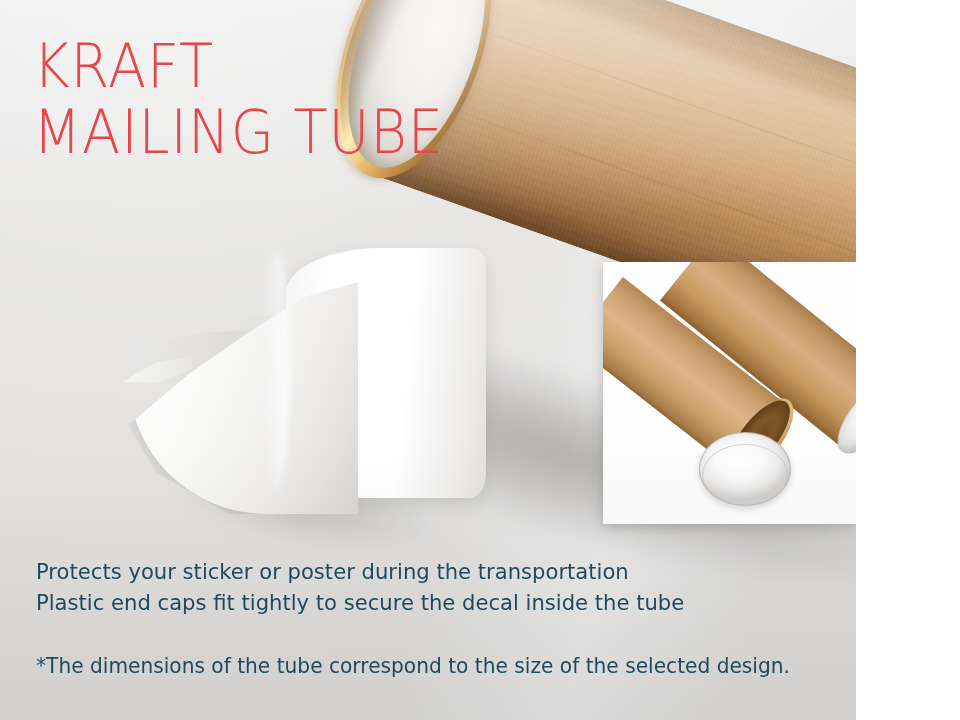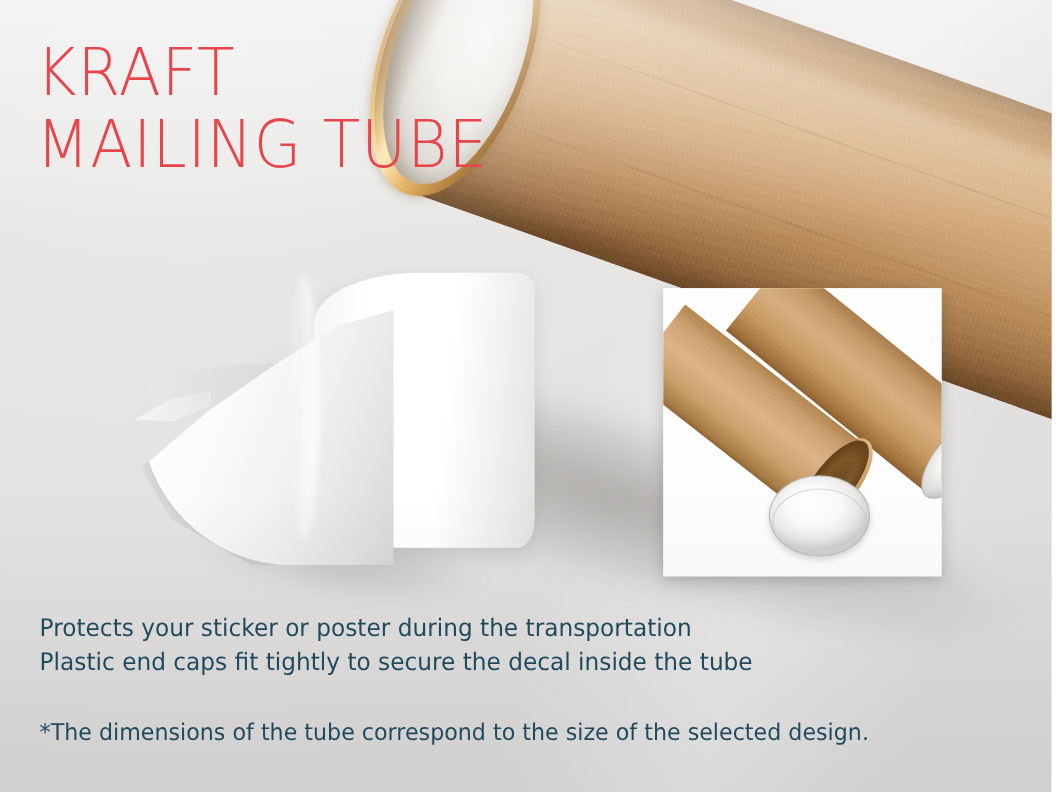--- a/index.html
+++ b/index.html
@@ -7,21 +7,21 @@
     margin: 0;
     padding: 0;
     background: #ffffff;
   }
   body {
     font-family: "DejaVu Sans", sans-serif;
   }
 
   #poster {
     position: relative;
-    width: 956px;
+    width: 856px;
     height: 720px;
     overflow: hidden;
     background: #e7e6e5;
   }
 
   
   .bg-base {
     position: absolute;
     inset: 0;
     background:

